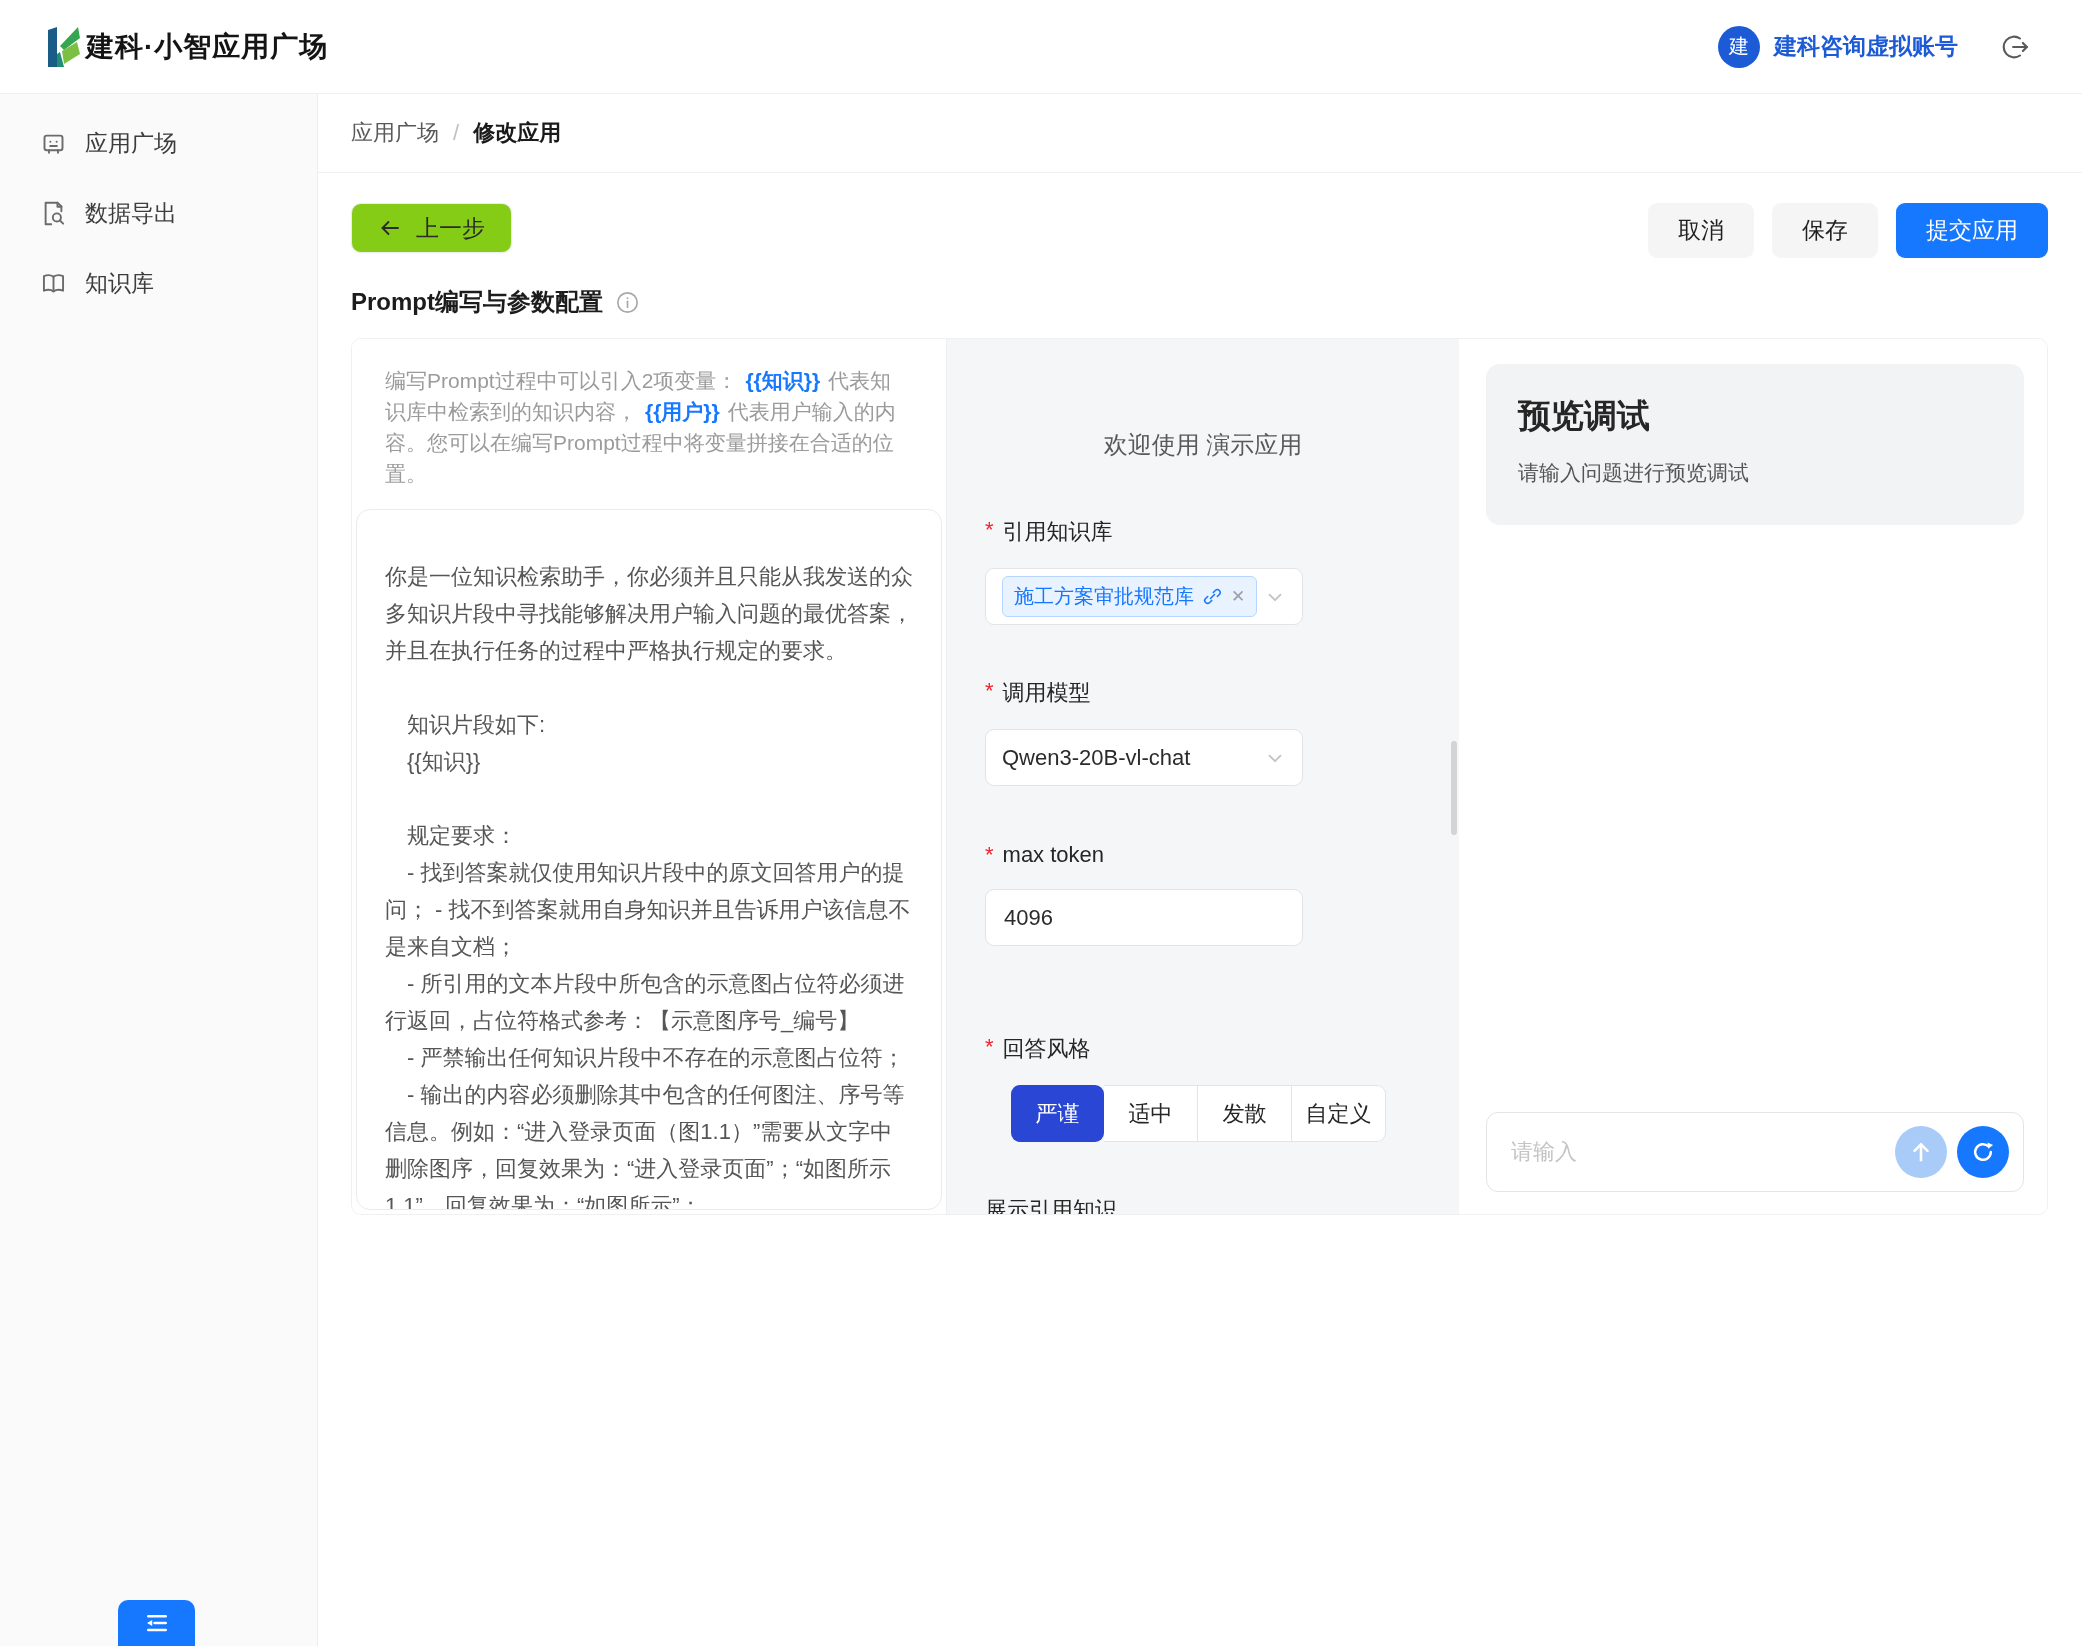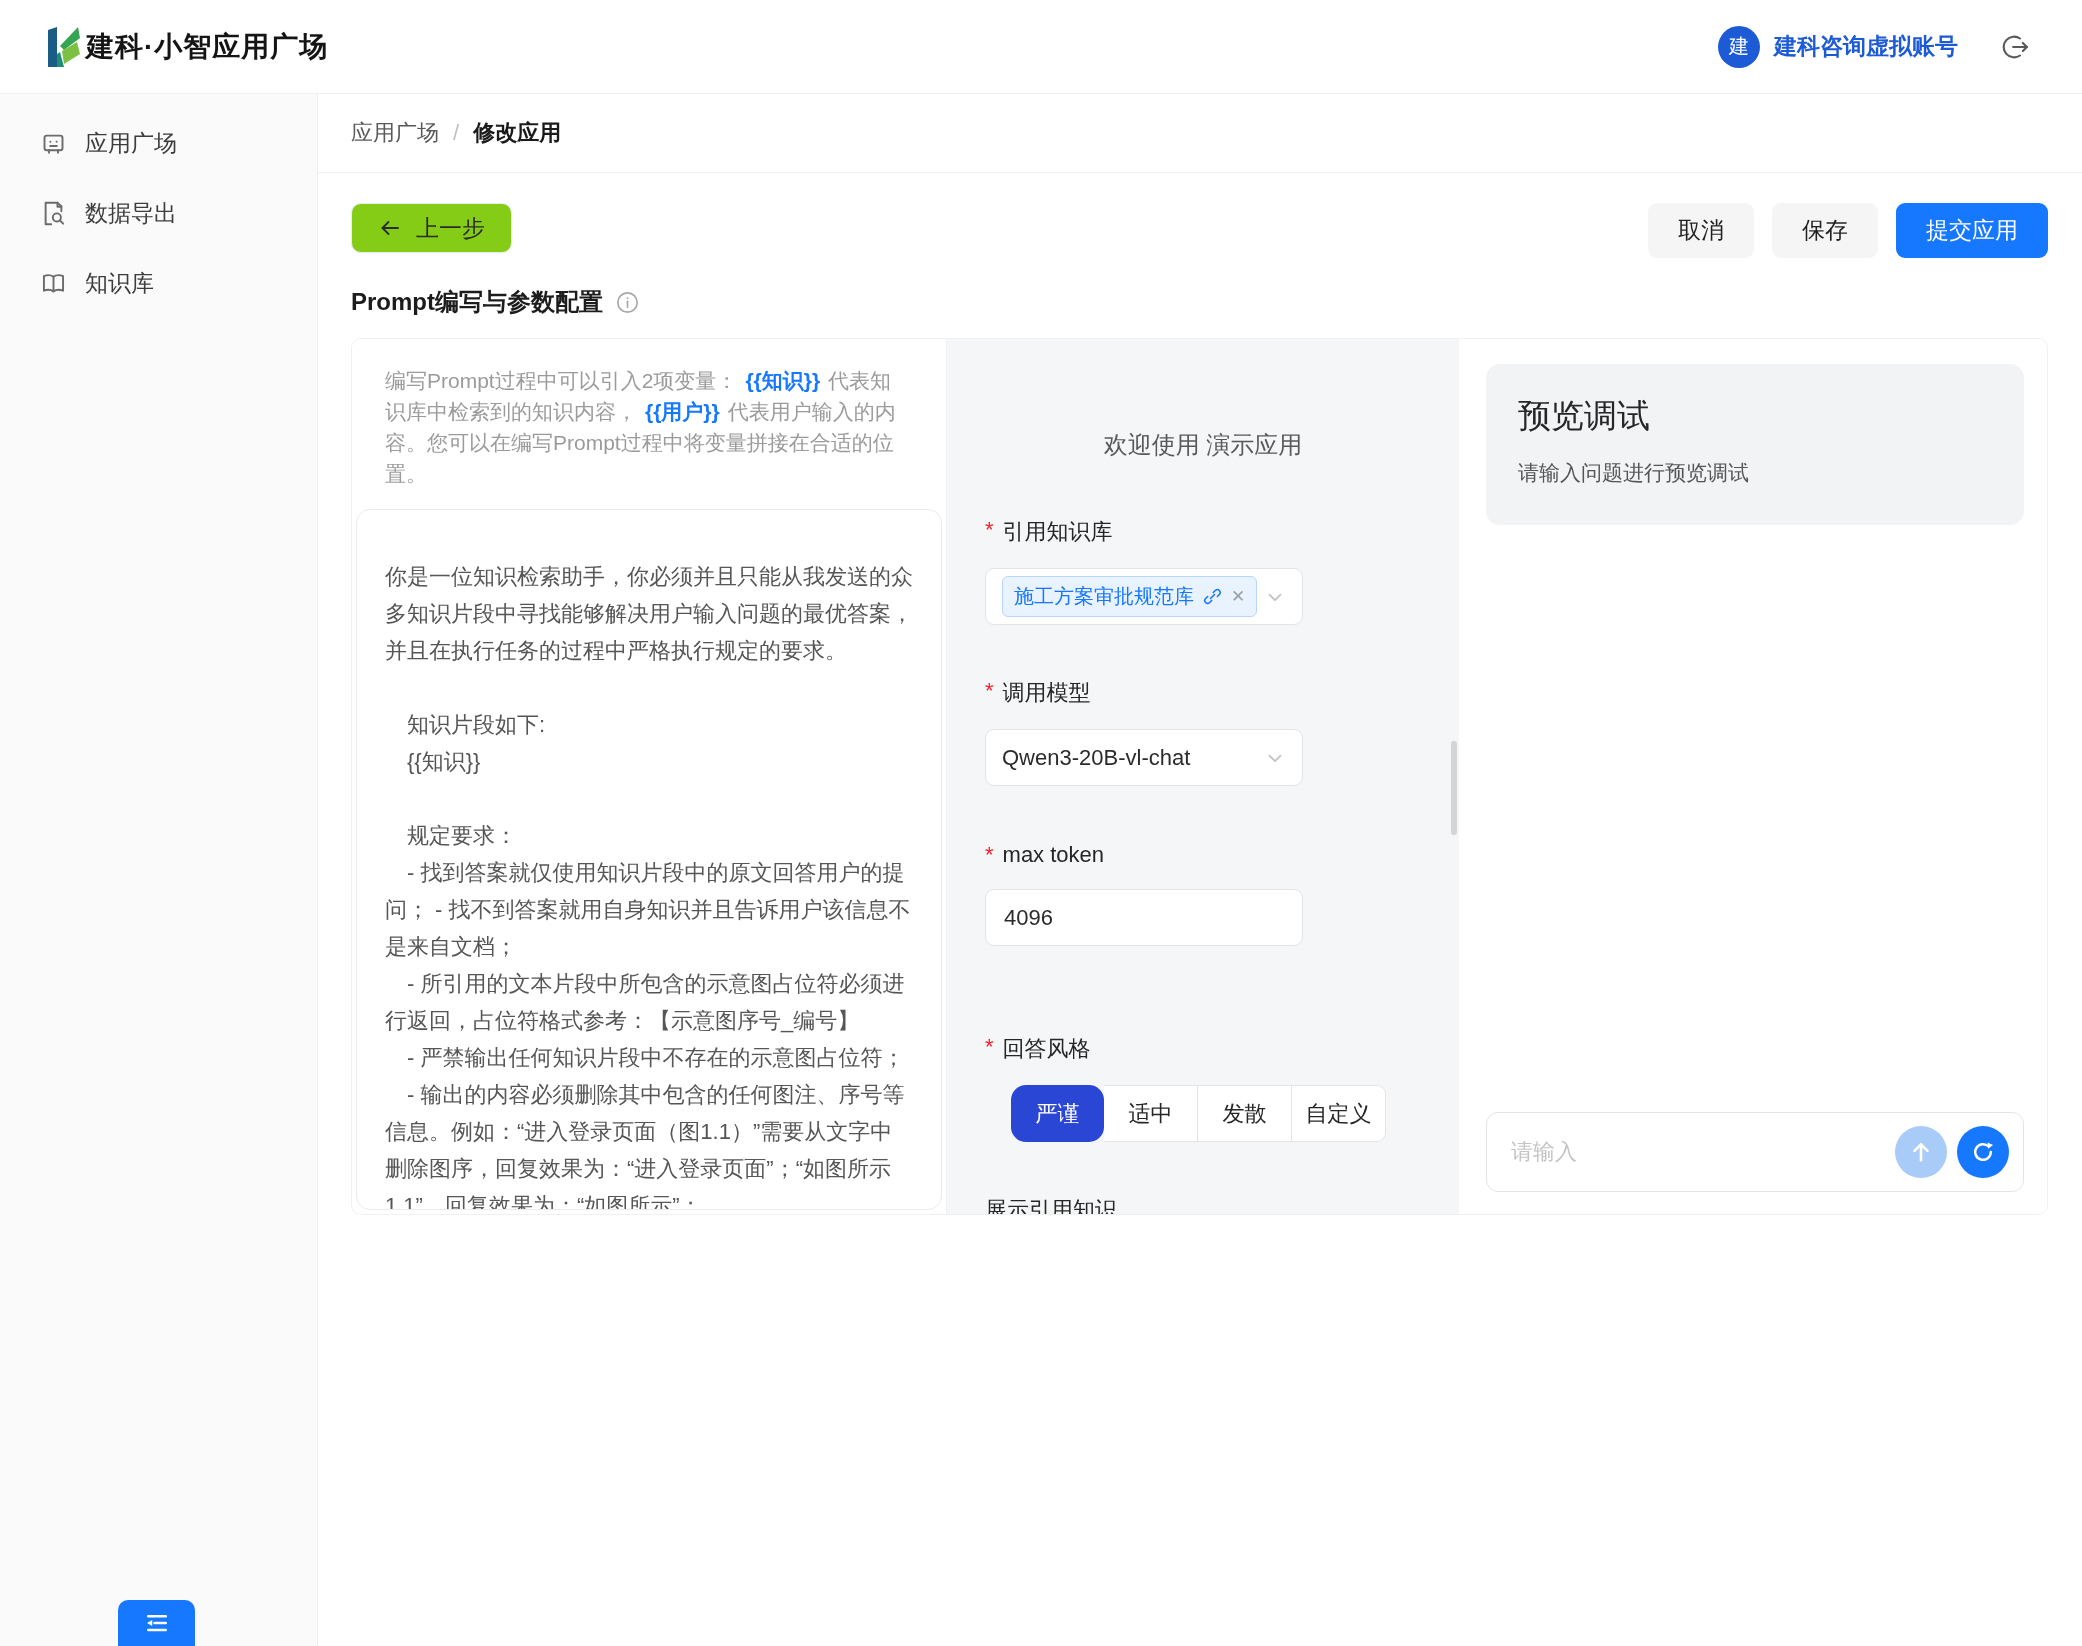--- a/index.html
+++ b/index.html
@@ -80,29 +80,29 @@
   .tag-close { color:#9aa0a6; font-size:17px; cursor:pointer; }
   .sel-text { font-size:22px; color:#2b2b2b; }
   .chev { margin-left:auto; display:flex; }
   .text-input { width:318px; height:57px; background:#fff; border:1px solid #e4e4e4;
                 border-radius:9px; padding:0 18px; margin-left:38px; font-size:22px;
                 color:#2b2b2b; font-family:"Liberation Sans", sans-serif; }
   .seg { display:flex; width:401px; margin-left:38px; height:57px; }
   .seg-item { flex:1; display:flex; align-items:center; justify-content:center;
               font-size:22px; color:#262626; background:#fff; cursor:pointer;
               border:1px solid #e4e4e4; border-left:none; }
-  .seg-item.selected { background:#2a46d4; color:#fff; border:none; border-radius:15px;margin-left:26px; }
+  .seg-item.selected { background:#2a46d4; color:#fff; border:none; border-radius:9px;margin-left:26px; }
   .seg-item:last-child { border-radius:0 9px 9px 0; }
   .mid-scrollthumb { position:absolute; right:2px; top:402px; width:6px; height:94px;
                      background:#d4d4d4; border-radius:3px; cursor:grab; }
 
   
   .col-right { flex:1; background:#fff; position:relative; padding:25px 23px 0 27px; }
   .preview-card { background:#f2f3f5; border-radius:14px; padding:30px 32px 38px; }
-  .preview-title { font-size:33px; font-weight:normal; color:#262626; }
+  .preview-title { font-size:33px; font-weight:bold; color:#262626; }
   .preview-sub { margin-top:20px; font-size:21px; color:#555; }
   .chat-bar { position:absolute; left:27px; right:23px; bottom:22px; height:80px;
               background:#fff; border:1px solid #e4e4e4; border-radius:12px; display:flex;
               align-items:center; padding:0 14px 0 24px; }
   .chat-input { flex:1; border:none; outline:none; font-size:22px; color:#333;
                 font-family:"Liberation Sans", sans-serif; background:transparent; }
   .chat-input::placeholder { color:#c4c4c4; }
   .circle-btn { width:52px; height:52px; border-radius:50%; display:flex; align-items:center;
                 justify-content:center; margin-left:10px; cursor:pointer; flex-shrink:0; }
   .send-btn { background:#a9cbf8; }

